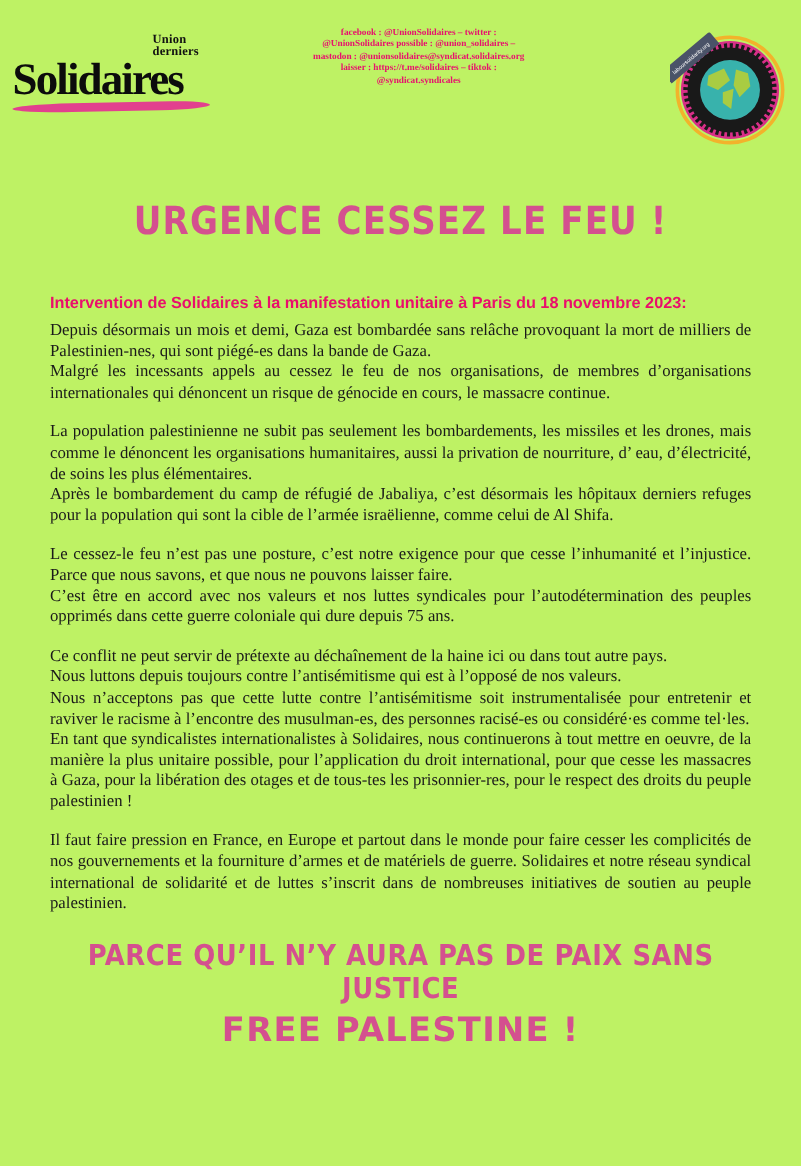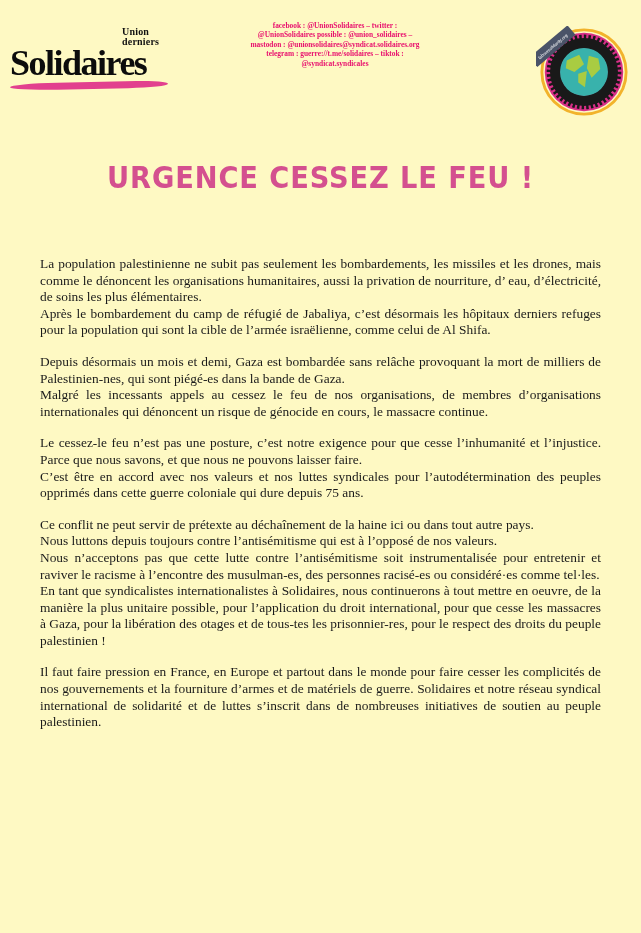--- a/index.html
+++ b/index.html
@@ -1,17 +1,17 @@
 <!DOCTYPE html>
 <html><head>
 <meta charset="utf-8">
 <style>
   html, body { margin:0; padding:0; background:#ffffff; }
   .page {
-    position:relative; width:641px; height:933px; background:#fef9c3;
+    position:relative; width:641px; height:933px; background:#bef264;
     overflow:hidden; font-family:"Liberation Serif", serif;
   }
 
   
   .logo { position:absolute; left:10px; top:27px; width:170px; }
   .logo-sub {
     margin-left:112px; font-family:"Liberation Serif", serif; font-weight:bold;
     font-size:10px; line-height:10px; color:#111; letter-spacing:0.2px;
   }
   .logo-main {
@@ -72,21 +72,21 @@
         <div>derniers</div>
       </div>
       <div class="logo-main">Solidaires</div>
       <div class="logo-brush"></div>
     </div>
 
     <div class="social">
       <div>facebook : @UnionSolidaires – twitter :</div>
       <div>@UnionSolidaires  possible : @union_solidaires –</div>
       <div>mastodon : @unionsolidaires@syndicat.solidaires.org</div>
-      <div>telegram : guerre://t.me/solidaires – tiktok :</div>
+      <div>laisser : https://t.me/solidaires – tiktok :</div>
       <div>@syndicat.syndicales</div>
     </div>
 
     <div class="globe-logo">
       <svg viewBox="0 0 100 94" width="96" height="90">
         <circle cx="50" cy="48" r="44" fill="none" stroke="#f2b32b" stroke-width="3"></circle>
         <circle cx="50" cy="48" r="41" fill="#d82f88"></circle>
         <circle cx="50" cy="48" r="36" fill="none" stroke="#191919" stroke-width="6" stroke-dasharray="2.5 2.2"></circle>
         <circle cx="50" cy="48" r="30" fill="none" stroke="#191919" stroke-width="11"></circle>
         <circle cx="50" cy="48" r="25" fill="#38b2ac"></circle>
@@ -97,29 +97,34 @@
           <rect x="-26" y="-6.5" width="52" height="13" fill="#4a5368"></rect>
           <text x="0" y="2.2" text-anchor="middle" font-size="4.6" fill="#ffffff" font-family="Liberation Sans, sans-serif">laboursolidarity.org</text>
         </g>
       </svg>
     </div>
 
   </header>
 
   <h1 class="title">URGENCE CESSEZ LE FEU !</h1>
 
+  <p class="intro">Intervention de Solidaires à la manifestation unitaire à Paris du 18 novembre 2023:</p>
 
   <div class="body-text">
+    <div class="para">Depuis désormais un mois et demi, Gaza est bombardée sans relâche provoquant la mort de milliers de Palestinien-nes, qui sont piégé-es dans la bande de Gaza.
+Malgré les incessants appels au cessez le feu de nos organisations, de membres d’organisations internationales qui dénoncent un risque de génocide en cours, le massacre continue.</div>
     <div class="para">La population palestinienne ne subit pas seulement les bombardements, les missiles et les drones, mais comme le dénoncent les organisations humanitaires, aussi la privation de nourriture, d’ eau, d’électricité, de soins les plus élémentaires.
 Après le bombardement du camp de réfugié de Jabaliya, c’est désormais les hôpitaux derniers refuges pour la population qui sont la cible de l’armée israëlienne, comme celui de Al Shifa.</div>
-    <div class="para">Depuis désormais un mois et demi, Gaza est bombardée sans relâche provoquant la mort de milliers de Palestinien-nes, qui sont piégé-es dans la bande de Gaza.
-Malgré les incessants appels au cessez le feu de nos organisations, de membres d’organisations internationales qui dénoncent un risque de génocide en cours, le massacre continue.</div>
     <div class="para">Le cessez-le feu n’est pas une posture, c’est notre exigence pour que cesse l’inhumanité et l’injustice. Parce que nous savons, et que nous ne pouvons laisser faire.
 C’est être en accord avec nos valeurs et nos luttes syndicales pour l’autodétermination des peuples opprimés dans cette guerre coloniale qui dure depuis 75 ans.</div>
     <div class="para">Ce conflit ne peut servir de prétexte au déchaînement de la haine ici ou dans tout autre pays.
 Nous luttons depuis toujours contre l’antisémitisme qui est à l’opposé de nos valeurs.
 Nous n’acceptons pas que cette lutte contre l’antisémitisme soit instrumentalisée pour entretenir et raviver le racisme à l’encontre des musulman-es, des personnes racisé-es ou considéré·es comme tel·les.
 En tant que syndicalistes internationalistes à Solidaires, nous continuerons à tout mettre en oeuvre, de la manière la plus unitaire possible, pour l’application du droit international, pour que cesse les massacres à Gaza, pour la libération des otages et de tous-tes les prisonnier-res, pour le respect des droits du peuple palestinien !</div>
     <div class="para">Il faut faire pression en France, en Europe et partout dans le monde pour faire cesser les complicités de nos gouvernements et la fourniture d’armes et de matériels de guerre. Solidaires et notre réseau syndical international de solidarité et de luttes s’inscrit dans de nombreuses initiatives de soutien au peuple palestinien.</div>
   </div>
 
+  <div class="slogan">
+    <div class="slogan-line1">PARCE QU’IL N’Y AURA PAS DE PAIX SANS JUSTICE</div>
+    <div class="slogan-line2">FREE PALESTINE !</div>
+  </div>
 
 </div>
 
 </body></html>

